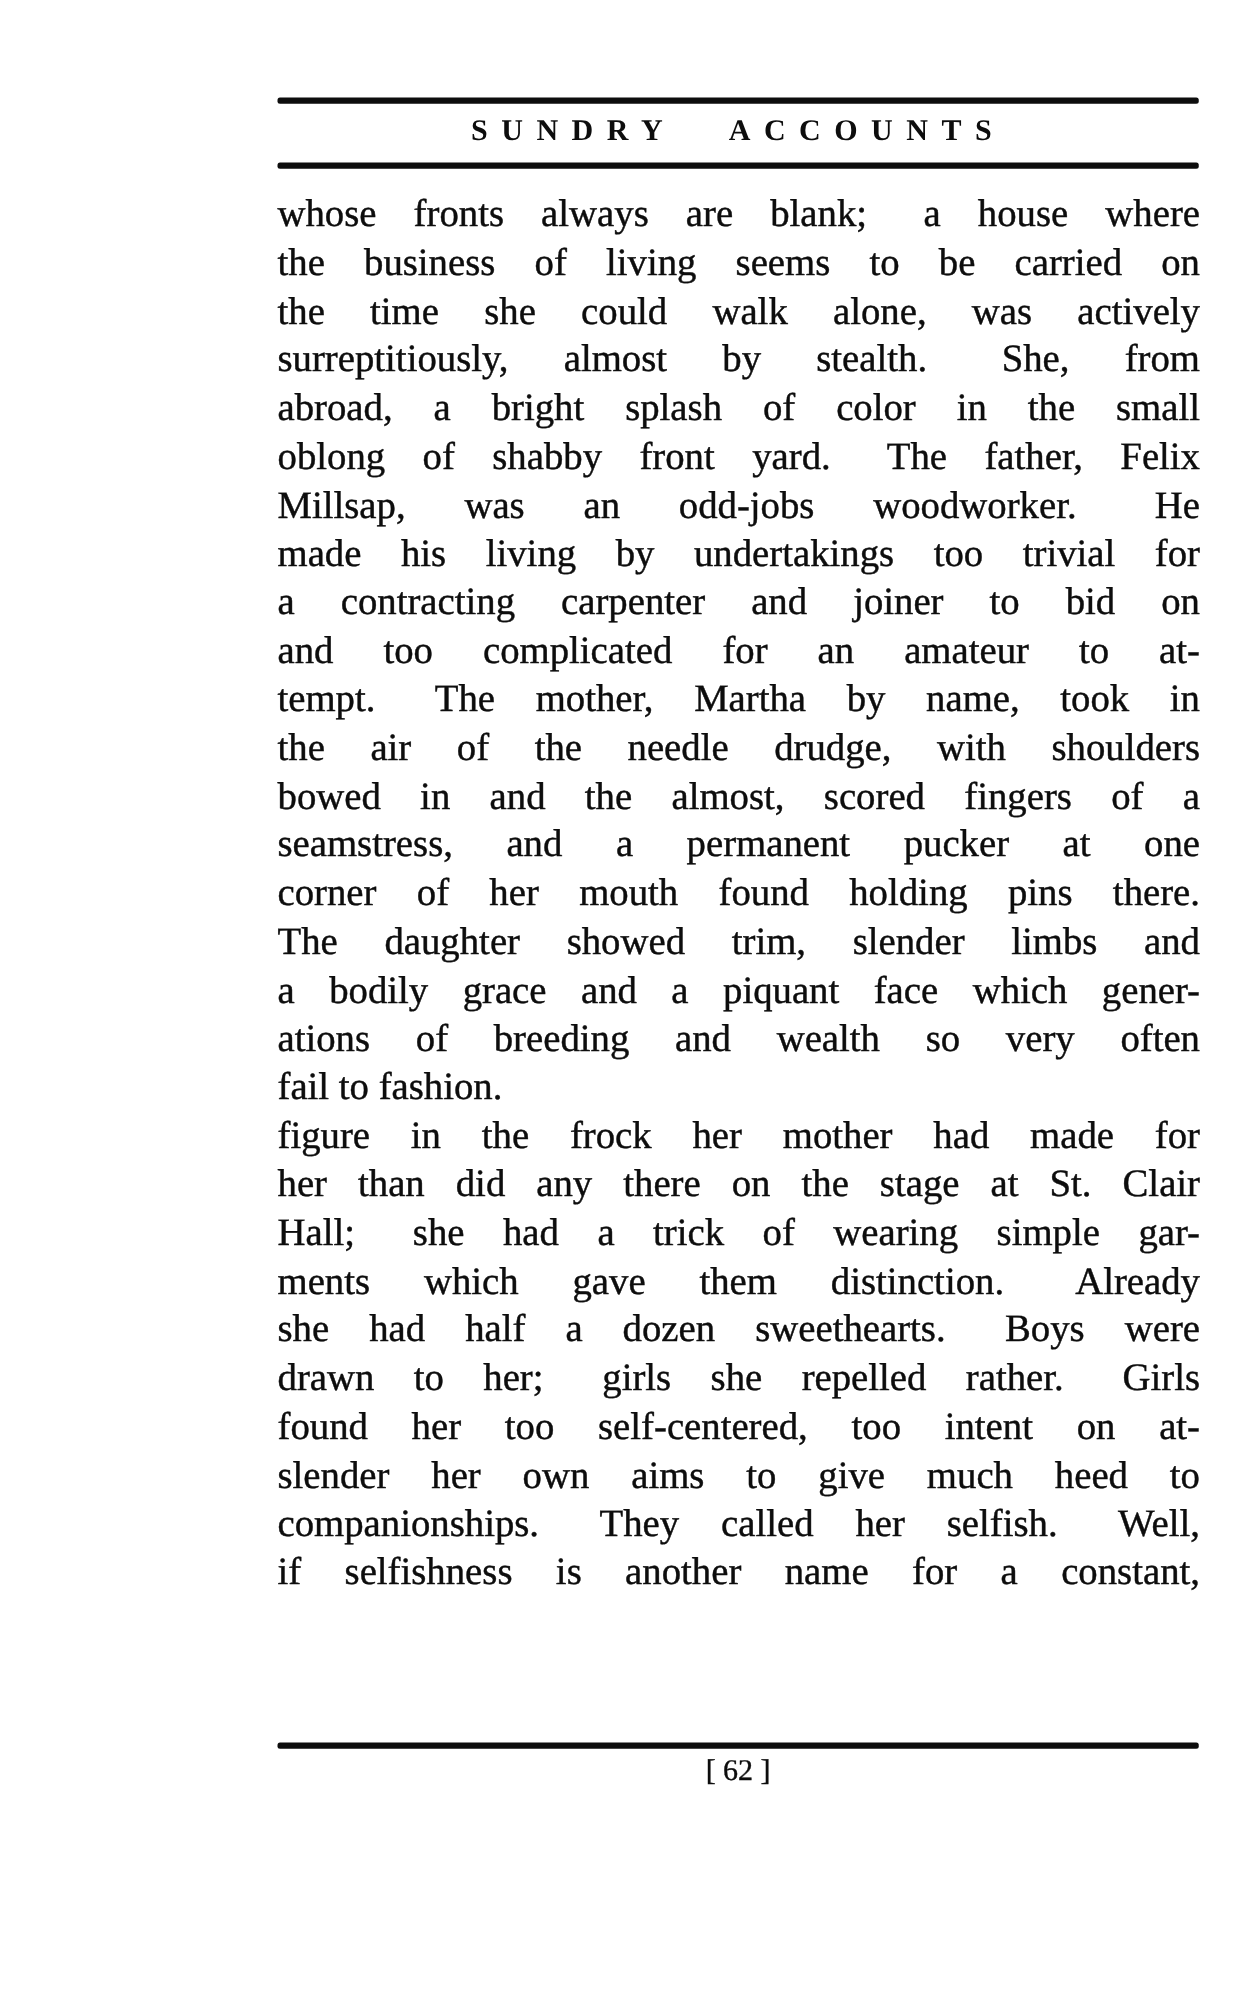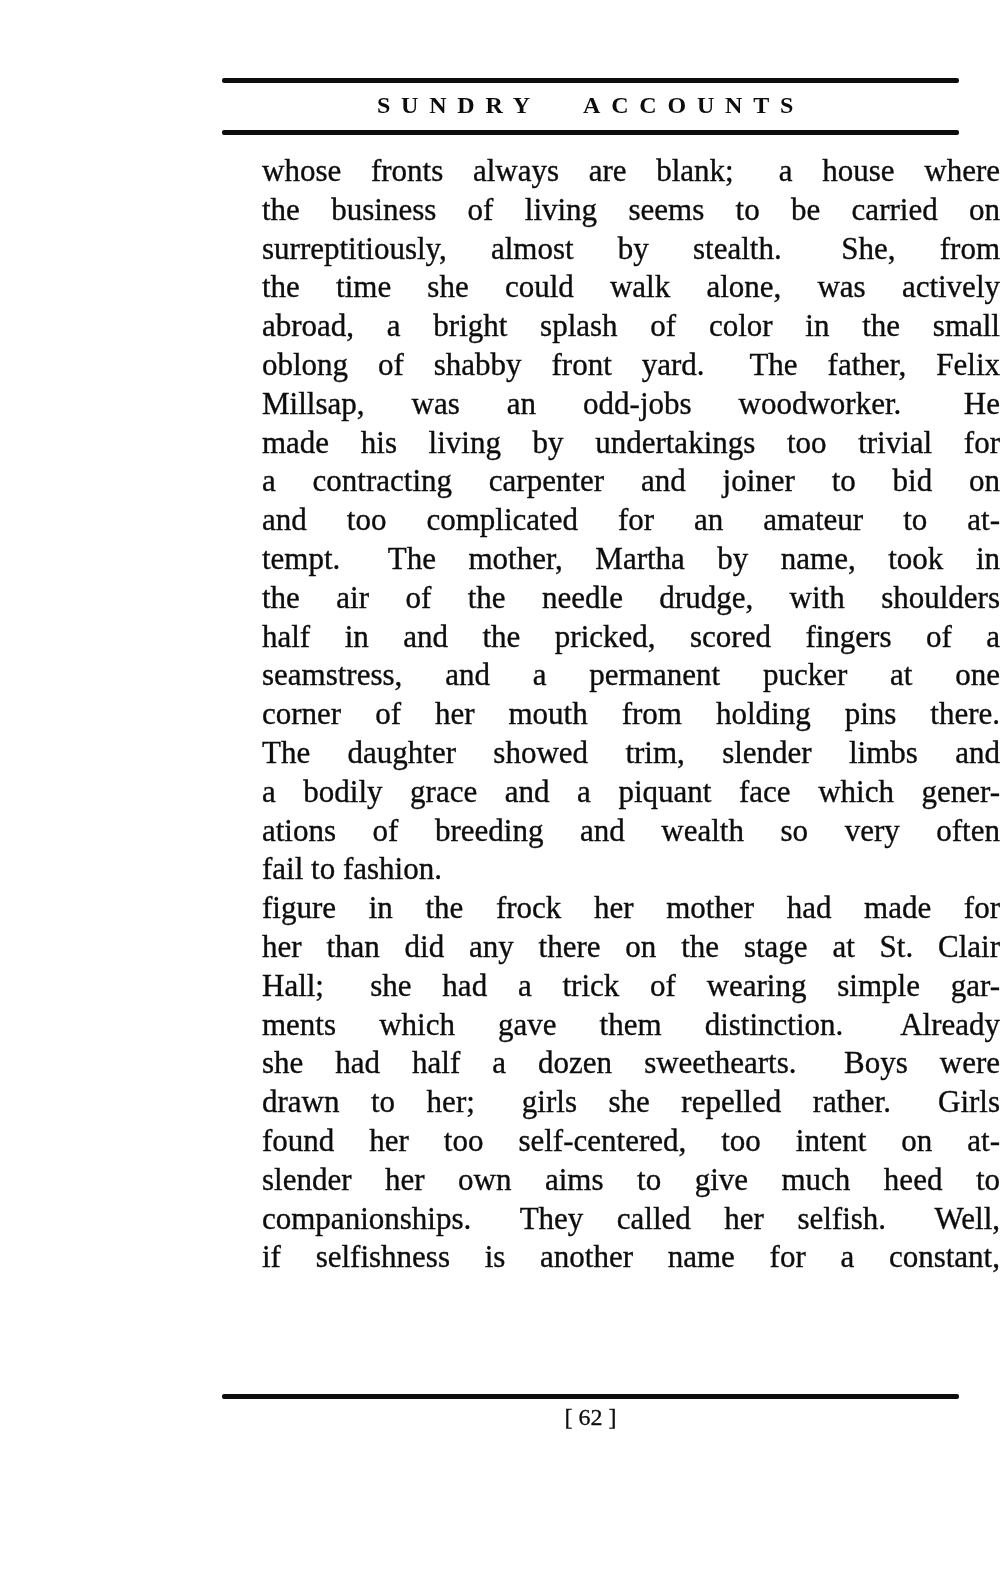--- a/index.html
+++ b/index.html
@@ -45,21 +45,20 @@
     white-space: nowrap;
   }
 
   .body-text {
     position: absolute;
     left: 222px;
     top: 152px;
     width: 738px;
     font-size: 31px;
     line-height: 38.8px;
-    margin-left: 40px;
     -webkit-text-stroke: 0.35px currentColor;
   }
 
   .line {
     text-align: justify;
     text-align-last: justify;
   }
   .line.no-fill { text-align-last: left; }
   .line.indent  { text-indent: 22px; }
 
@@ -82,33 +81,33 @@
 
   <div class="rule rule-top"></div>
 
   <div class="head-title">SUNDRY ACCOUNTS</div>
 
   <div class="rule rule-mid"></div>
 
   <div class="body-text">
       <div class="line">whose fronts always are blank;  a house where</div>
       <div class="line">the business of living seems to be carried on</div>
+      <div class="line">the time she could walk alone, was actively</div>
       <div class="line">surreptitiously, almost by stealth.  She, from</div>
-      <div class="line">the time she could walk alone, was actively</div>
       <div class="line">abroad, a bright splash of color in the small</div>
       <div class="line">oblong of shabby front yard.  The father, Felix</div>
       <div class="line">Millsap, was an odd-jobs woodworker.  He</div>
       <div class="line">made his living by undertakings too trivial for</div>
       <div class="line">a contracting carpenter and joiner to bid on</div>
       <div class="line">and too complicated for an amateur to at-</div>
       <div class="line">tempt.  The mother, Martha by name, took in</div>
       <div class="line">the air of the needle drudge, with shoulders</div>
-      <div class="line">half in and the pricked, scored fingers of a</div>
+      <div class="line">bowed in and the almost, scored fingers of a</div>
       <div class="line">seamstress, and a permanent pucker at one</div>
-      <div class="line">corner of her mouth from holding pins there.</div>
+      <div class="line">corner of her mouth found holding pins there.</div>
       <div class="line">The daughter showed trim, slender limbs and</div>
       <div class="line">a bodily grace and a piquant face which gener-</div>
       <div class="line">ations of breeding and wealth so very often</div>
       <div class="line no-fill">fail to fashion.</div>
       <div class="line">figure in the frock her mother had made for</div>
       <div class="line">her than did any there on the stage at St. Clair</div>
       <div class="line">Hall;  she had a trick of wearing simple gar-</div>
       <div class="line">ments which gave them distinction.  Already</div>
       <div class="line">she had half a dozen sweethearts.  Boys were</div>
       <div class="line">drawn to her;  girls she repelled rather.  Girls</div>

